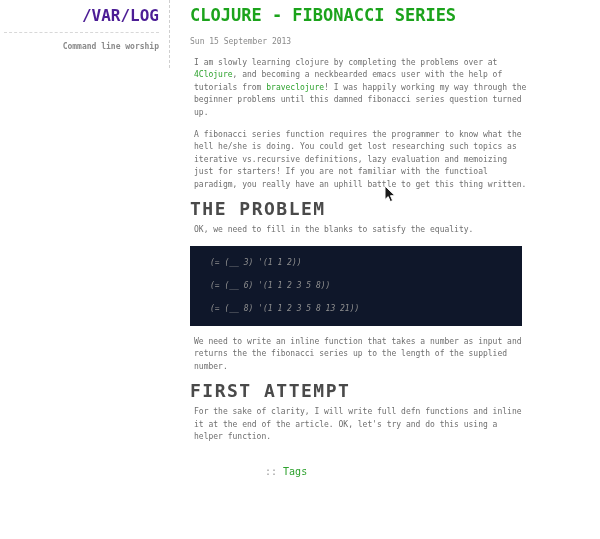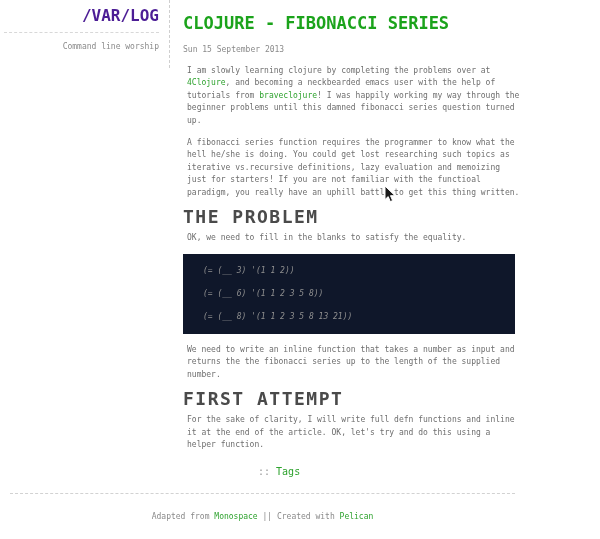--- a/index.html
+++ b/index.html
@@ -35,28 +35,29 @@
   }
   .side-hr {
     border: 0;
     border-top: 1px dashed #d8d8d8;
     margin: 6px 0 8px 0;
   }
   .tagline {
     font-size: 8px;
     color: #8a8a8a;
     line-height: 11px;
+    font-weight: bold;
   }
 
   
   .content {
     position: absolute;
-    left: 183px; top: 0;
+    left: 190px; top: 0;
     width: 340px;
-    padding-top: 14px;
+    padding-top: 6px;
   }
   .post-title {
     margin: 0 0 12px 0;
     font-size: 17px;
     font-weight: bold;
     line-height: 18px;
     color: #1ba31b;
     cursor: pointer;
     text-decoration: none;
     display: block;
@@ -172,22 +173,18 @@
 
     <p>We need to write an inline function that takes a number as input and returns the the fibonacci series up to the length of the supplied number.</p>
 
     <h2>FIRST ATTEMPT</h2>
 
     <p>For the sake of clarity, I will write full defn functions and inline it at the end of the article. OK, let's try and do this using a helper function.</p>
 
     <div class="tags-line"><span class="tags-sep">::</span> <a class="lnk">Tags</a></div>
   </main>
 
-  <footer class="page-footer">
-    <div class="foot-hr"></div>
-    <div class="foot-text"><span>Adapted from </span><a class="lnk">Monospace</a><span> || Created with </span><a class="lnk">Pelican</a></div>
-  </footer>
 
   <svg class="cursor" viewBox="0 0 12 17" xmlns="http://www.w3.org/2000/svg">
     <polygon points="1,0 1,13.5 4.2,10.6 6.3,15.6 8.6,14.6 6.5,9.7 11,9.7" fill="#1a1a1a" stroke="#ffffff" stroke-width="1"></polygon>
   </svg>
 
 </div>
 
 </body></html>

